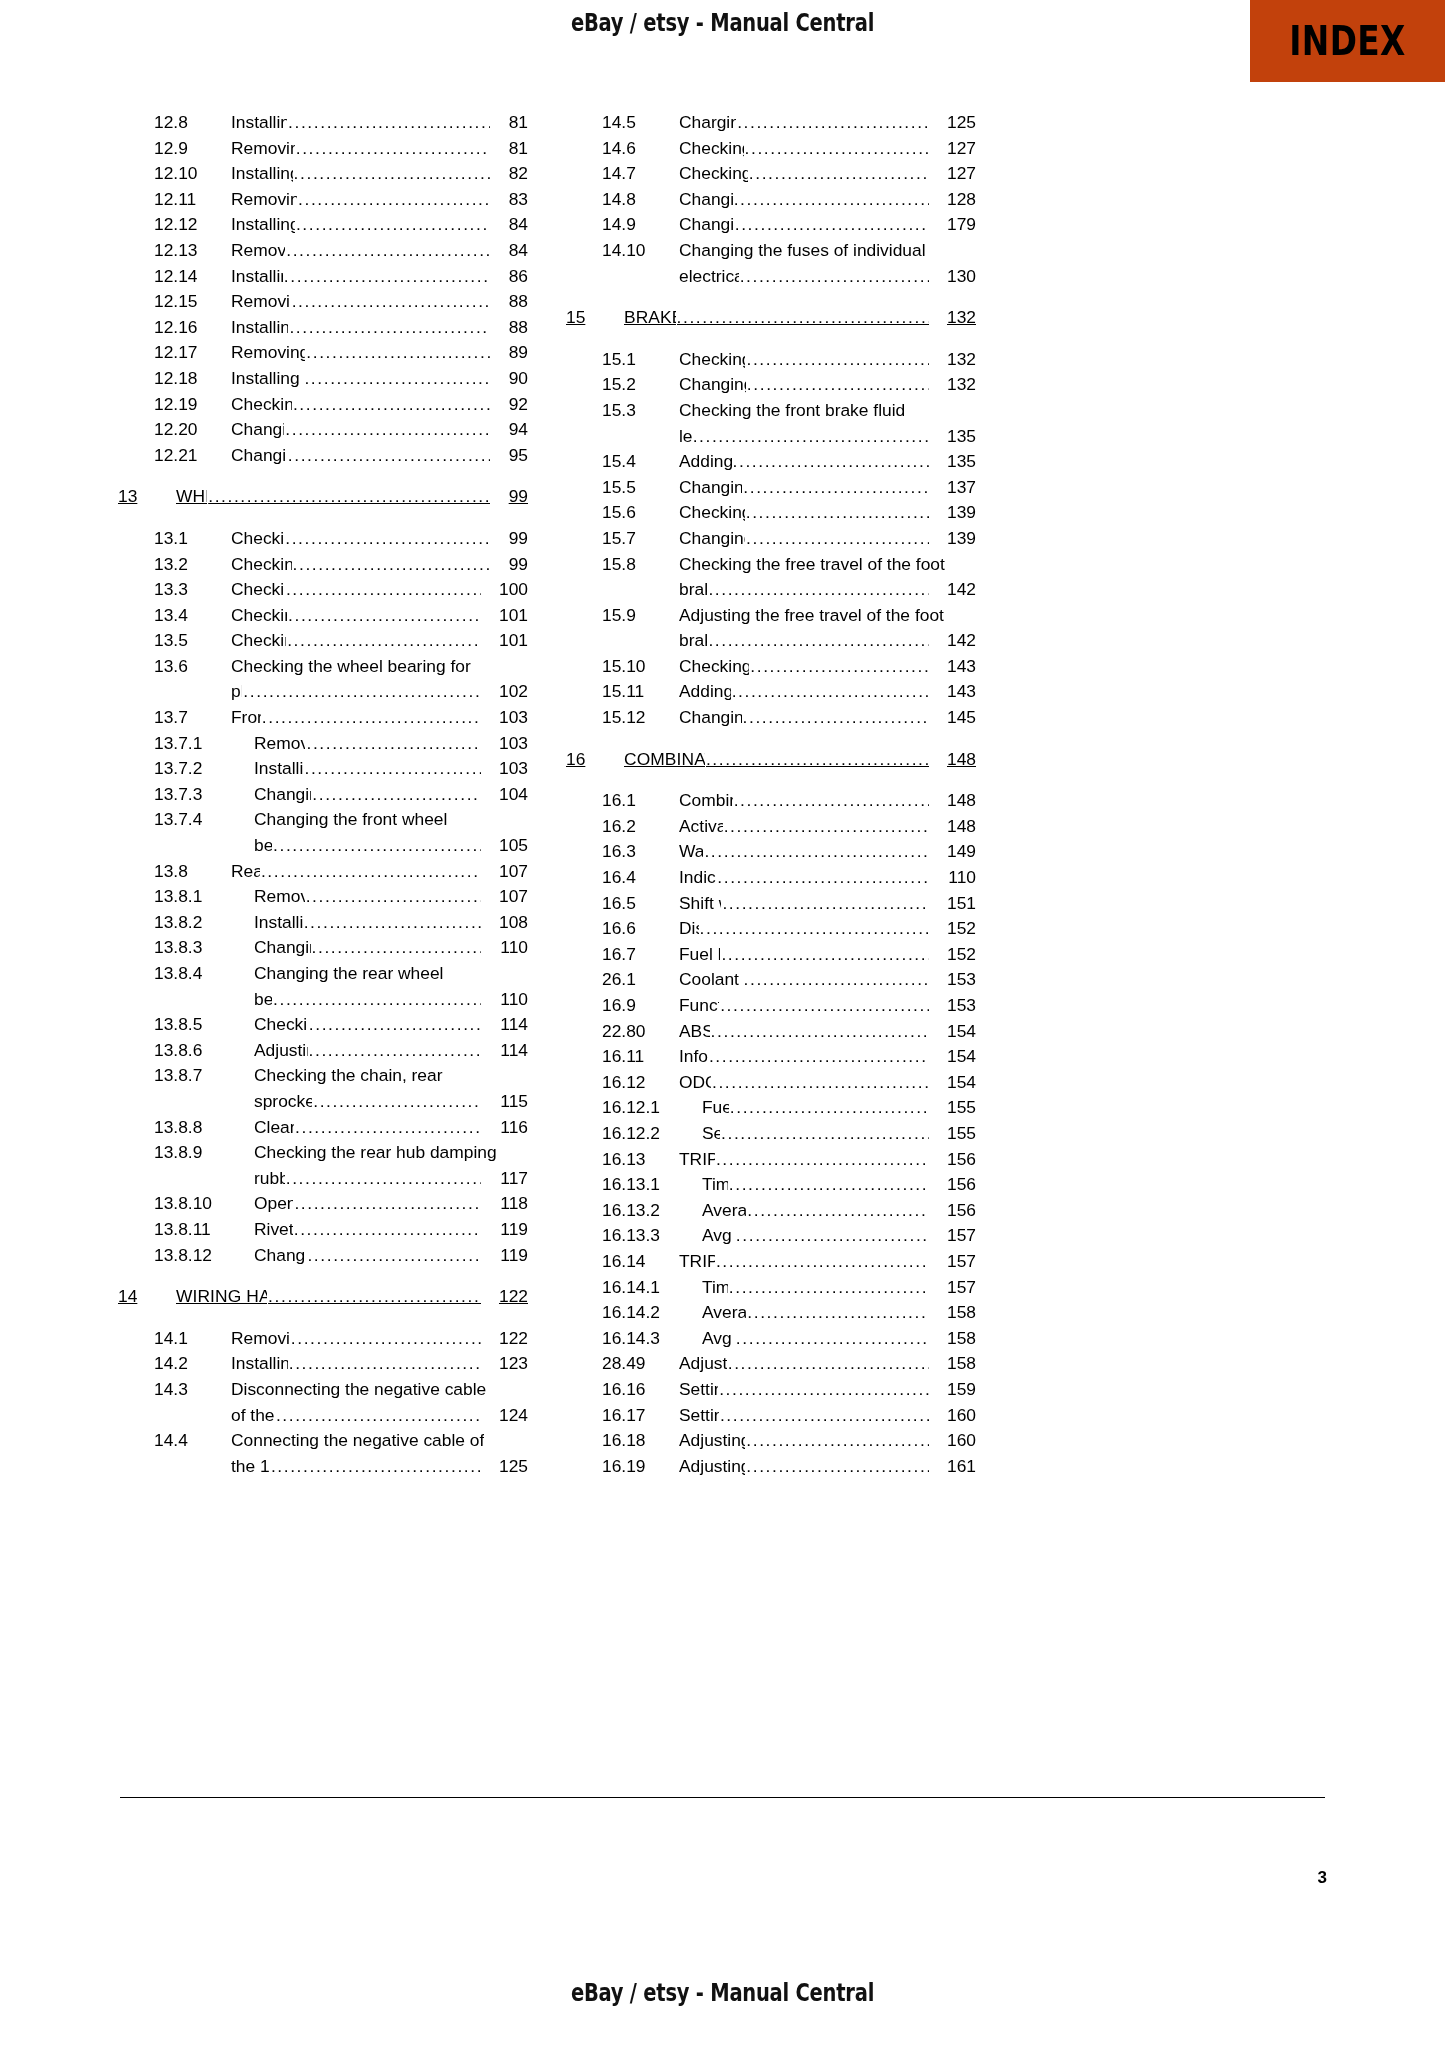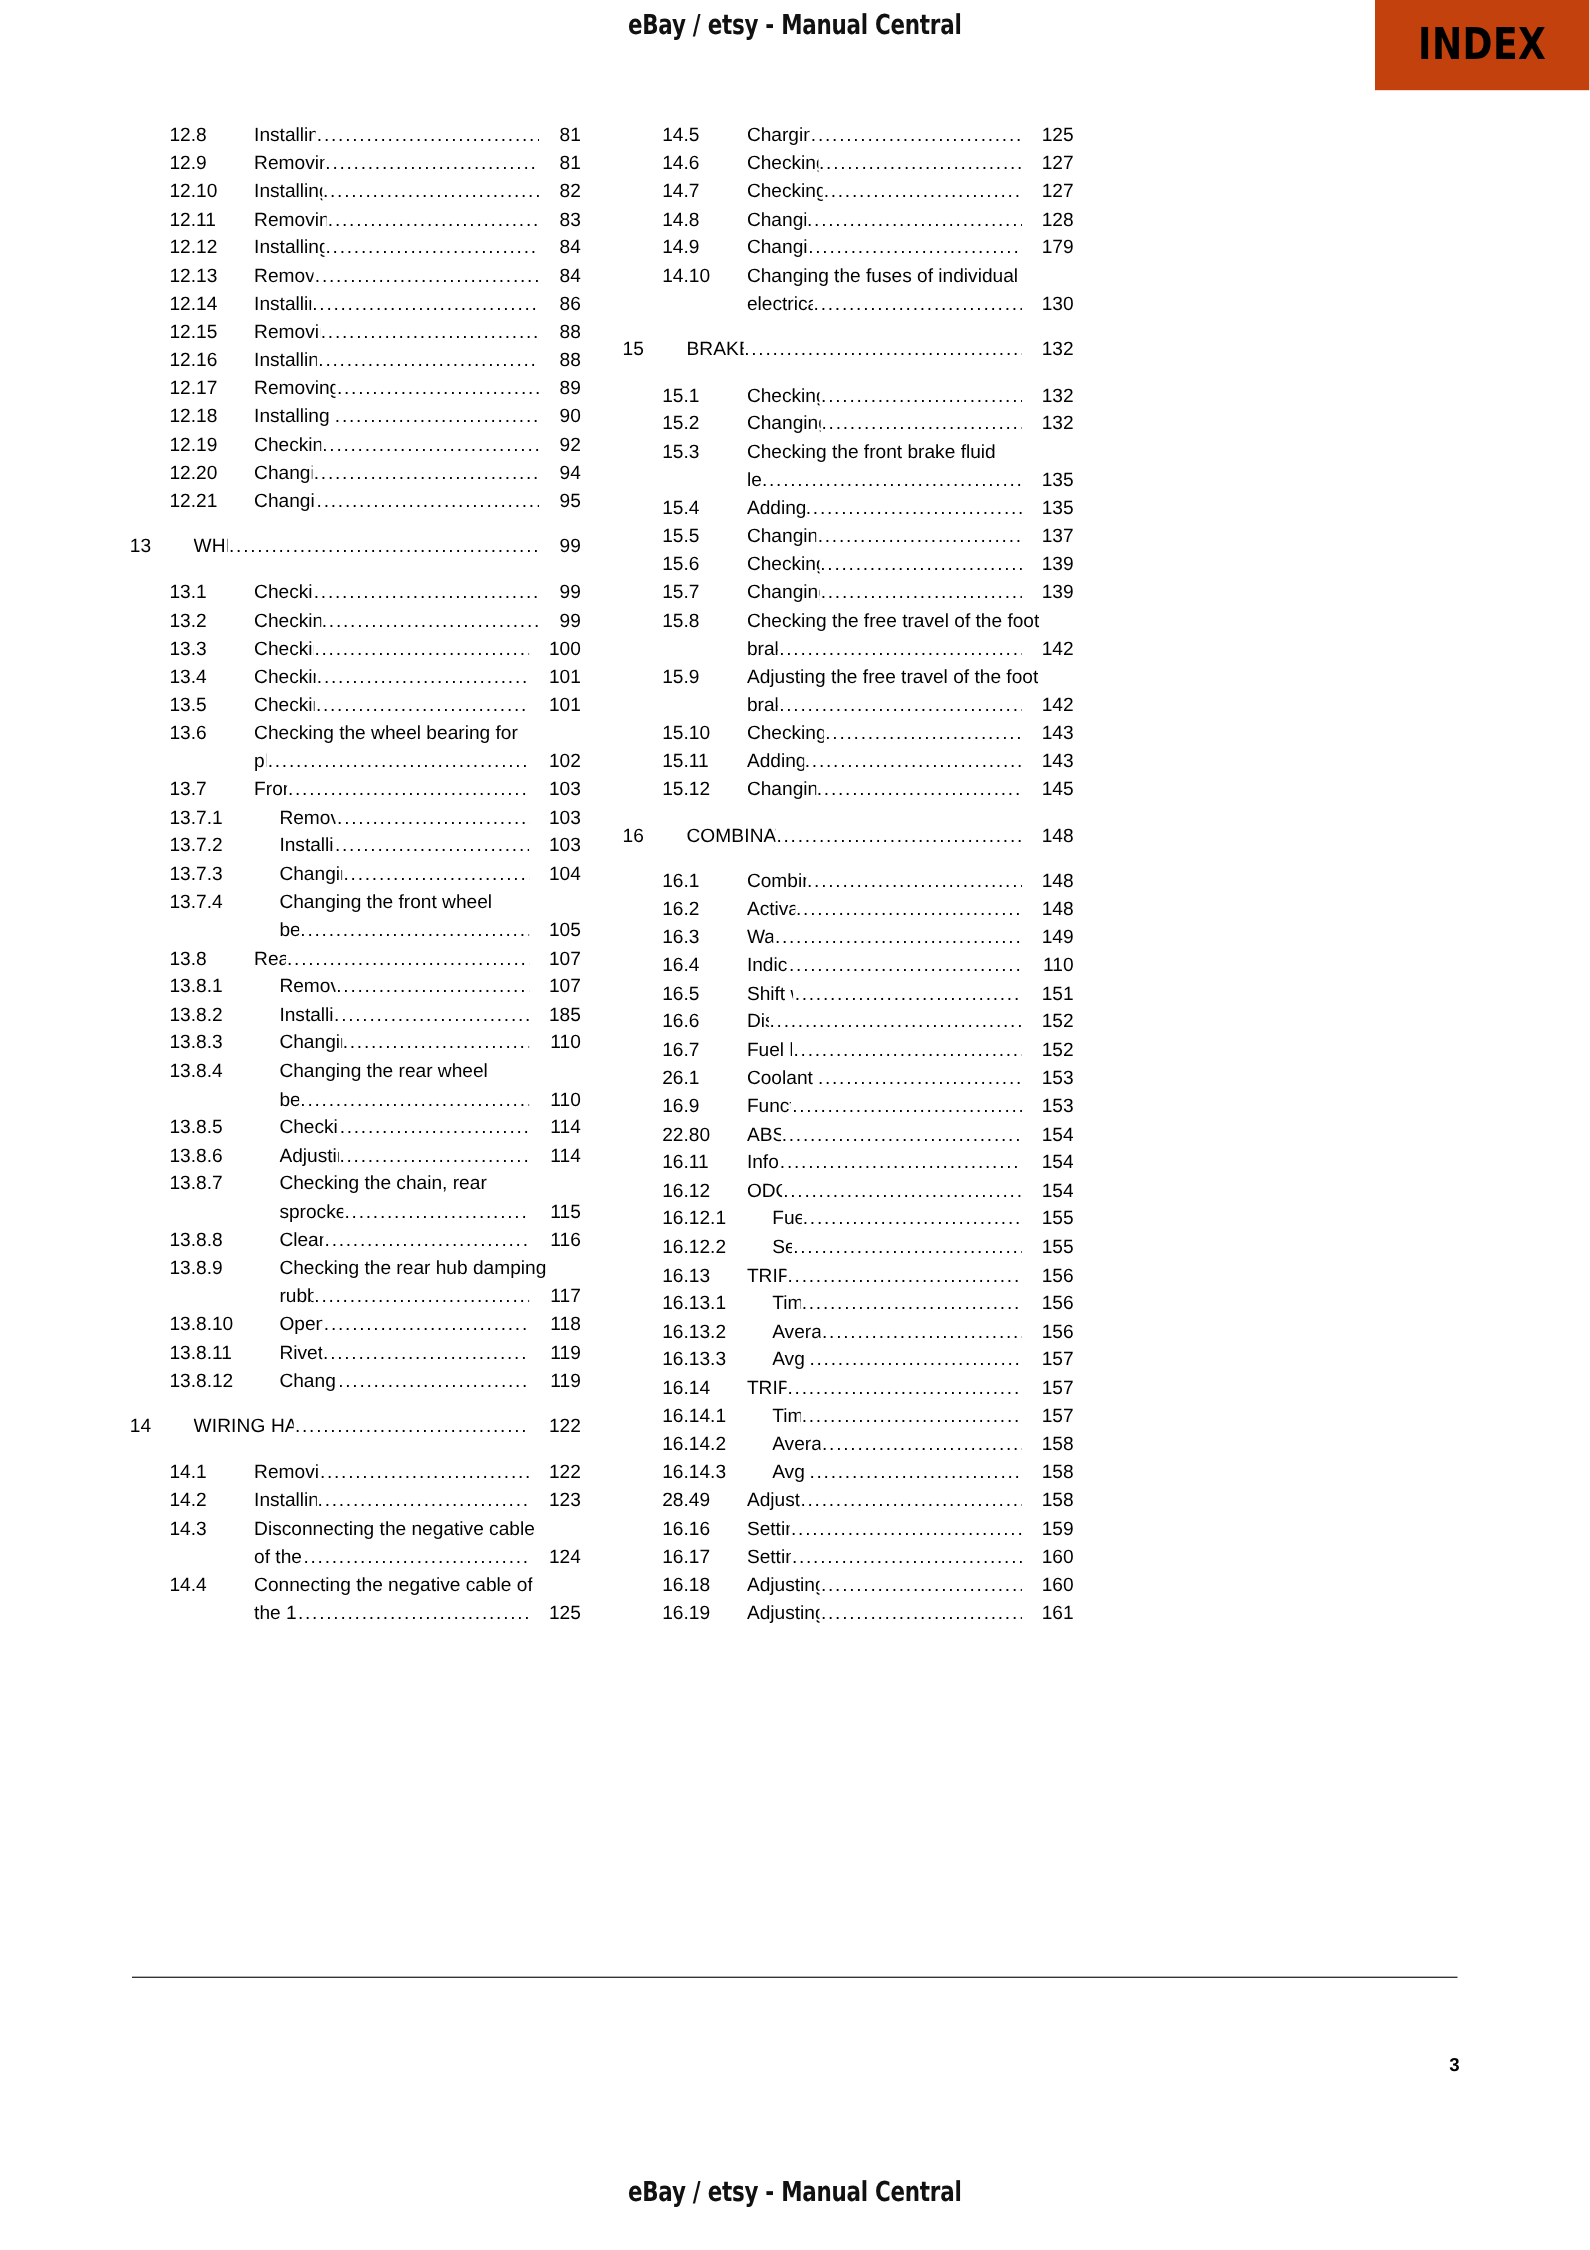--- a/index.html
+++ b/index.html
@@ -79,20 +79,21 @@
   .toc-row {
     display: flex;
     align-items: flex-start;
     font-size: 17.4px;
     line-height: 25.6px;
     white-space: nowrap;
   }
   .toc-row.chapter {
     margin-top: 16px;
     margin-bottom: 16px;
+    text-decoration: underline;
   }
   .toc-num {
     flex: 0 0 auto;
     text-align: left;
   }
   
   .lvl-1 > .toc-num { width: 58px; margin-left: 0px; }
   .lvl-1 > .toc-fill-wrap { margin-left: 0; }
 
   .lvl-2 > .toc-num { width: 77px; margin-left: 36px; }
@@ -399,21 +400,21 @@
             <span class="toc-title">Removing the rear wheel</span>
             <span class="dots"></span>
             <span class="toc-page w3">107</span>
           </span>
         </div>
         <div class="toc-row lvl-3">
           <span class="toc-num">13.8.2</span>
           <span class="toc-fill-wrap">
             <span class="toc-title">Installing the rear wheel</span>
             <span class="dots"></span>
-            <span class="toc-page w3">185</span>
+            <span class="toc-page w3">108</span>
           </span>
         </div>
         <div class="toc-row lvl-3">
           <span class="toc-num">13.8.3</span>
           <span class="toc-fill-wrap">
             <span class="toc-title">Changing the rear brake disc</span>
             <span class="dots"></span>
             <span class="toc-page w3">110</span>
           </span>
         </div>

